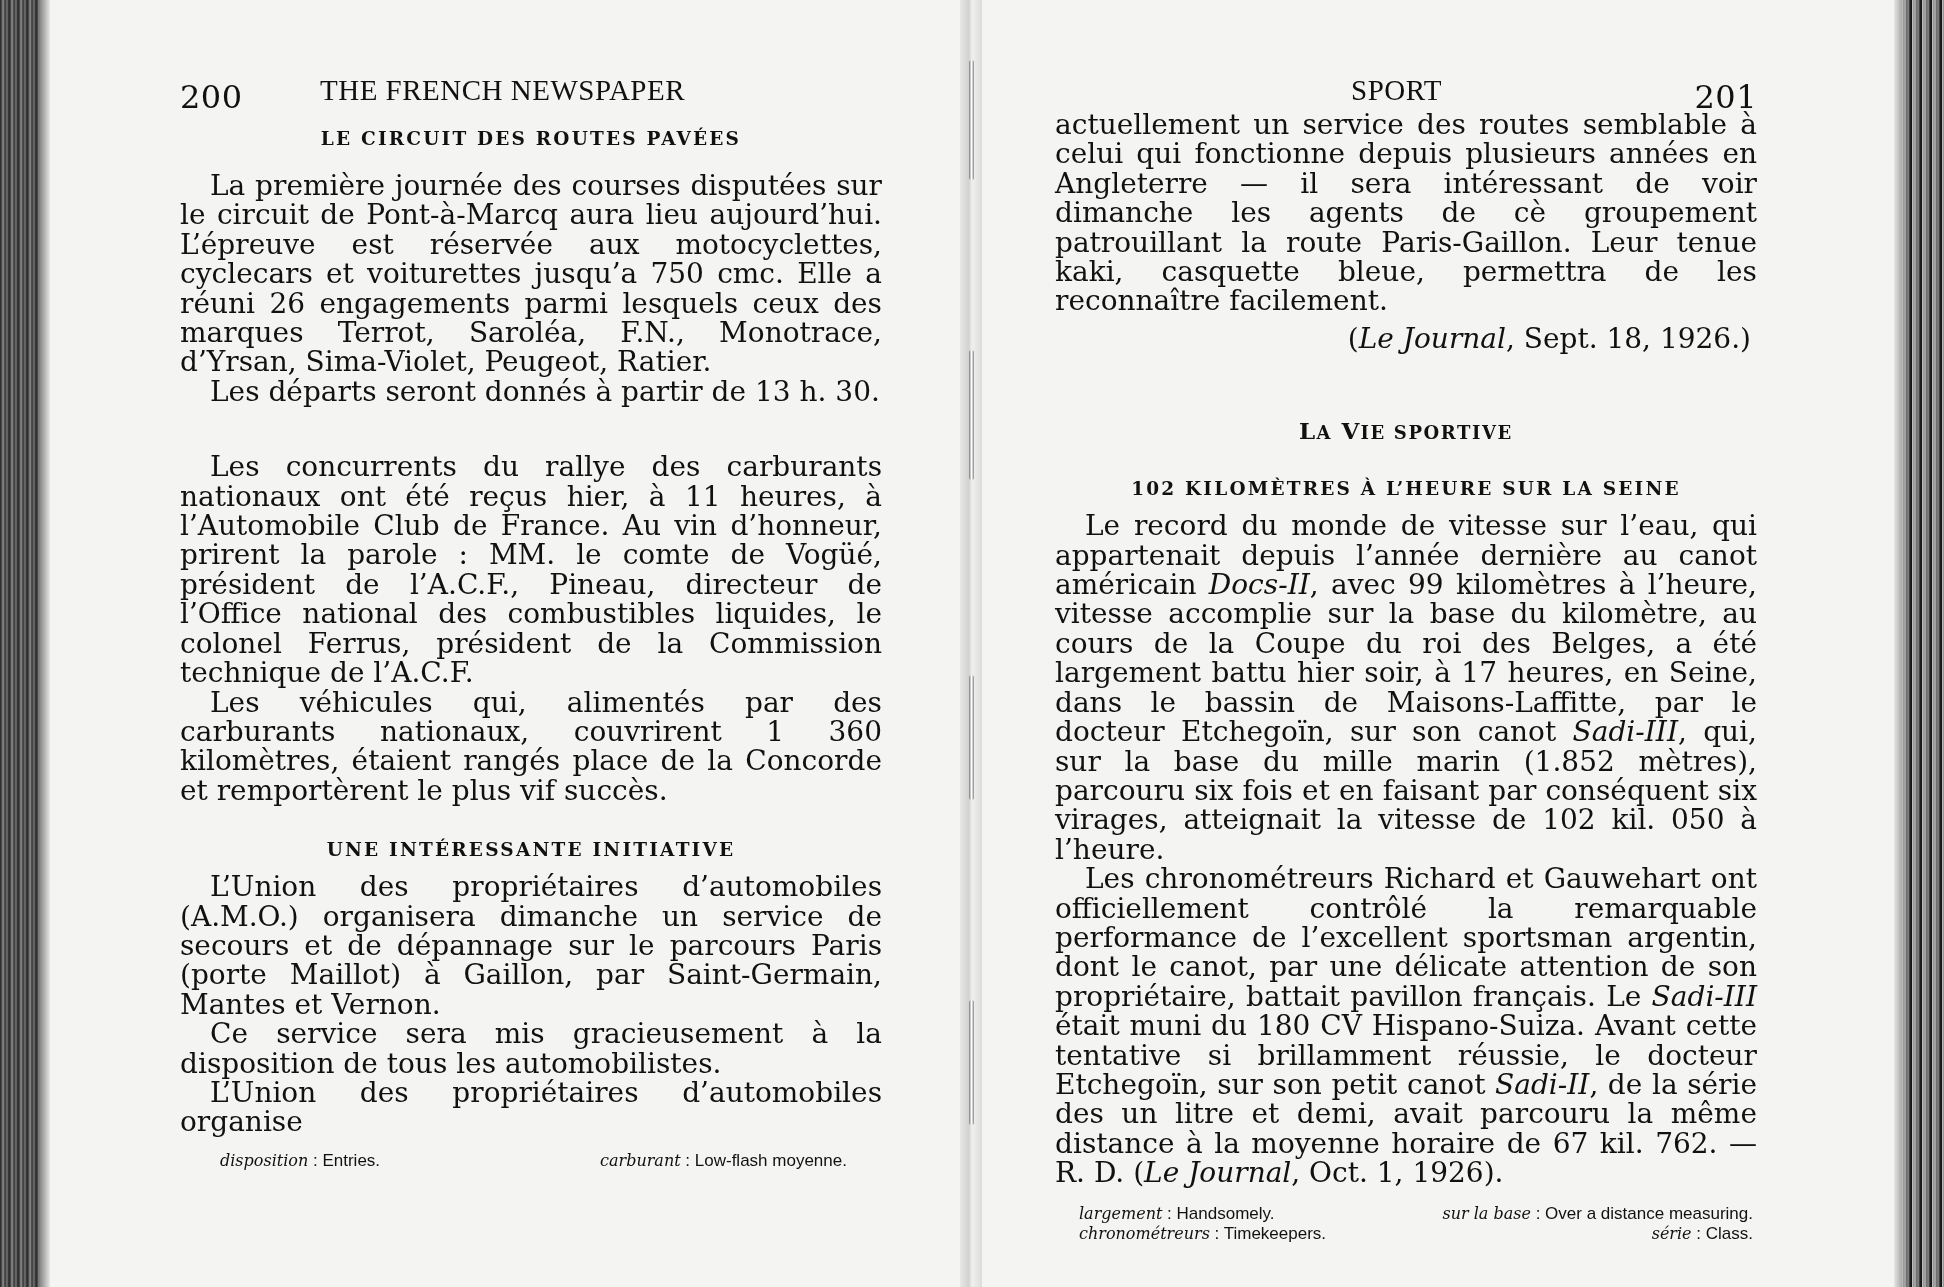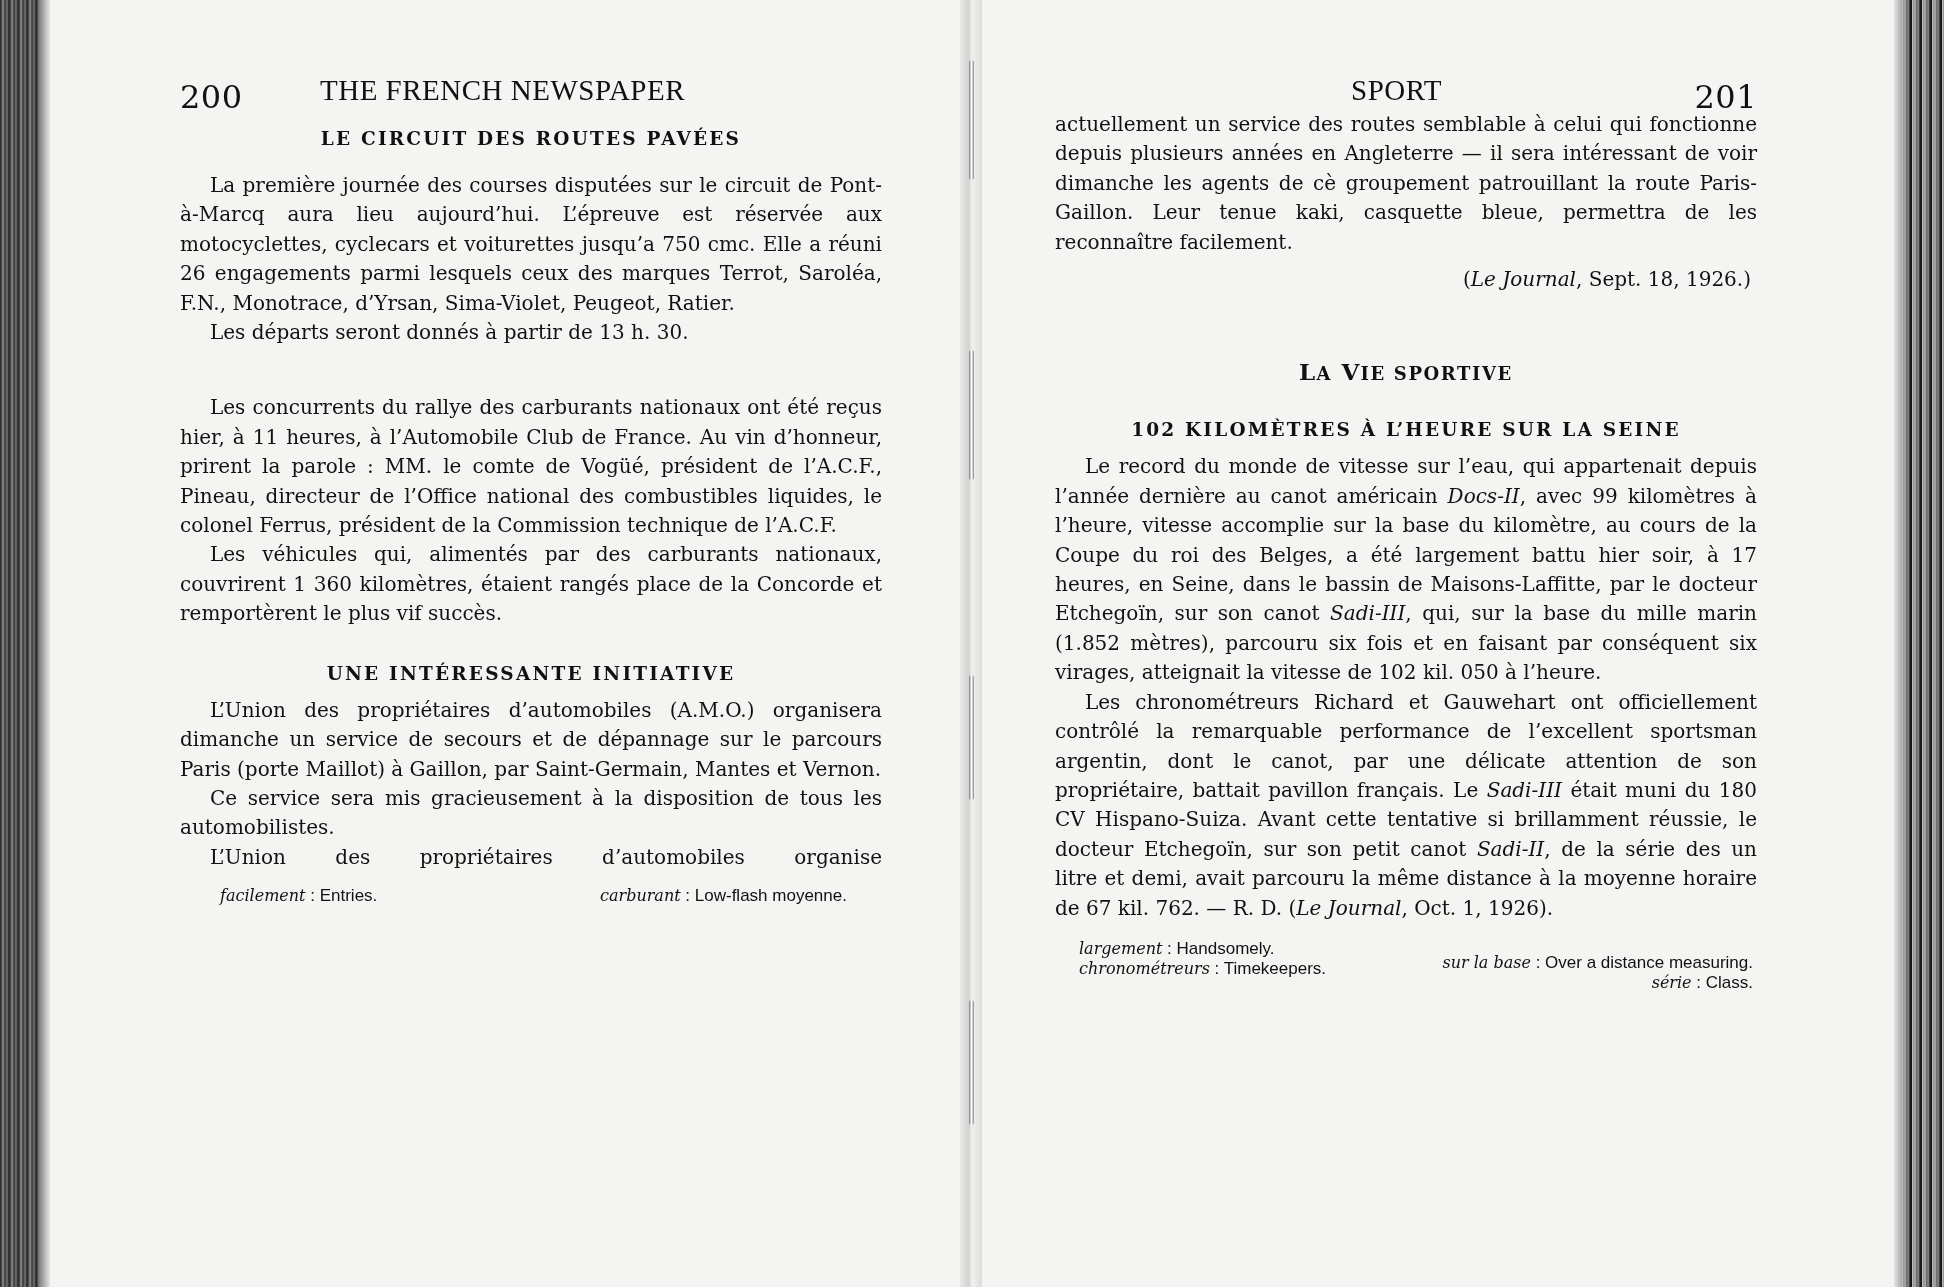--- a/index.html
+++ b/index.html
@@ -51,35 +51,35 @@
   .right .body-flow { top:110px; }
   .section-head {
     text-align:center; font-size:18.5px; letter-spacing:2.2px;
     margin:0;
   }
   .section-major {
     text-align:center; font-size:23px; letter-spacing:1.3px; margin:0;
   }
   .section-major .sc { font-size:18px; letter-spacing:1.6px; }
   p {
-    margin:0; font-size:20px; line-height:29.4px;
+    margin:0; font-size:28px; line-height:29.4px;
     text-align:justify; text-align-last:auto;
   }
   p.indent { text-indent:30px; }
   p.source { text-align:right; padding-right:6px; }
   em { font-style:italic; }
   .gap-s { height:34px; }
   .gap-head { height:22px; }
   .notes {
     font-family:"Liberation Sans", sans-serif; font-size:17px; line-height:20px;
     position:relative;
   }
   .notes .row { position:relative; height:20px; white-space:nowrap; }
   .notes em { font-family:"DejaVu Serif", serif; font-size:16px; }
-  .n-r { position:absolute; right:4px; top:14px; }
+  .n-r { position:absolute; right:4px; top:0; }
   .n-mid { position:absolute; top:0; }
   .left .n-mid { left:380px; }
 </style>
 </head>
 <body>
 
 <div class="edge-left"></div>
 <div class="edge-left-fade"></div>
 <div class="spine"></div>
 <div class="stitch" style="top:60px;height:120px"></div>
@@ -105,21 +105,21 @@
     <p class="indent">Les véhicules qui, alimentés par des carburants nationaux, couvrirent 1 360 kilomètres, étaient rangés place de la Concorde et remportèrent le plus vif succès.</p>
     <div class="gap-s"></div>
     <h3 class="section-head">UNE INTÉRESSANTE INITIATIVE</h3>
     <div class="gap-head" style="height:12px"></div>
     <p class="indent">L’Union des propriétaires d’automobiles (A.M.O.) organisera dimanche un service de secours et de dépannage sur le parcours Paris (porte Maillot) à Gaillon, par Saint-Germain, Mantes et Vernon.</p>
     <p class="indent">Ce service sera mis gracieusement à la disposition de tous les automobilistes.</p>
     <p class="indent" style="text-align-last:justify">L’Union des propriétaires d’automobiles organise</p>
     <div style="height:14px"></div>
     <div class="notes" style="padding-left:40px">
       <div class="row">
-        <span><em>facilement</em> : <span>Entries.</span></span>
+        <span><em>disposition</em> : <span>Entries.</span></span>
         <span class="n-mid"><em>carburant</em> : <span>Low-flash moyenne.</span></span>
       </div>
     </div>
   </div>
 </div>
 
 <div class="page right">
   <div class="running-head">
     <span class="head-title">SPORT</span>
     <span class="folio">201</span>

